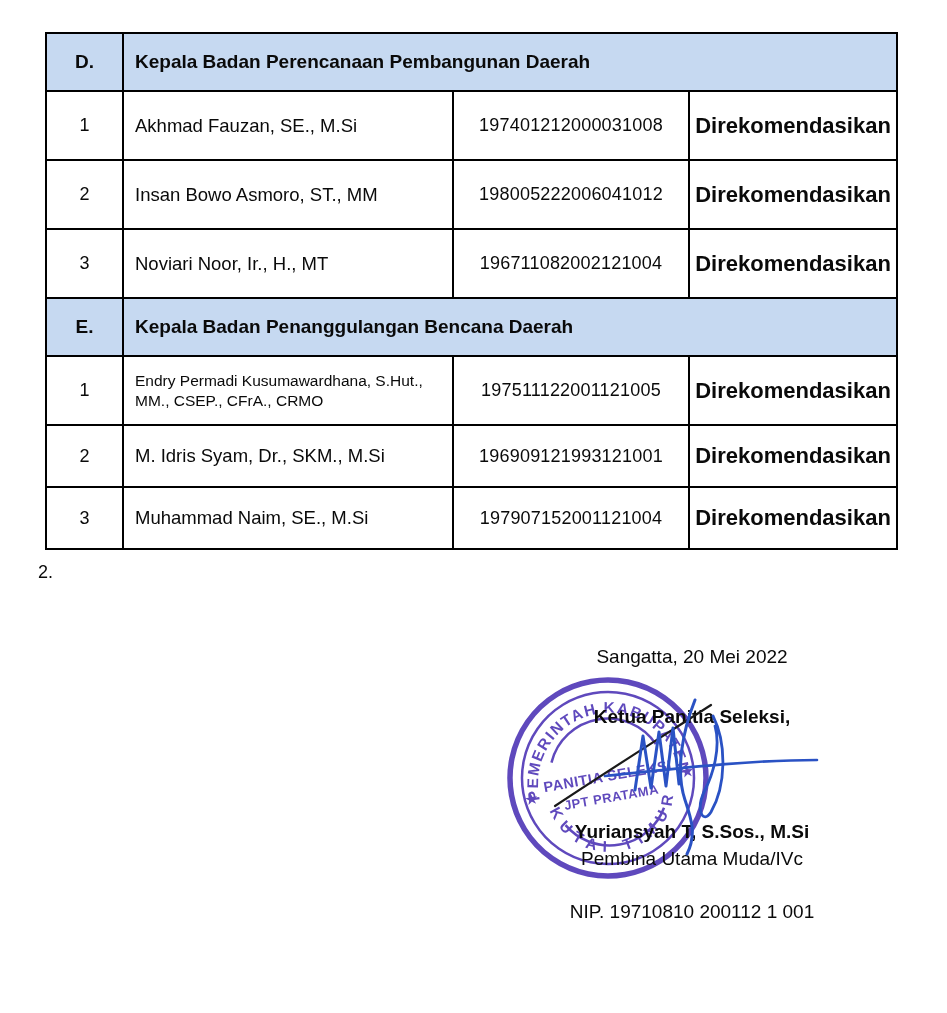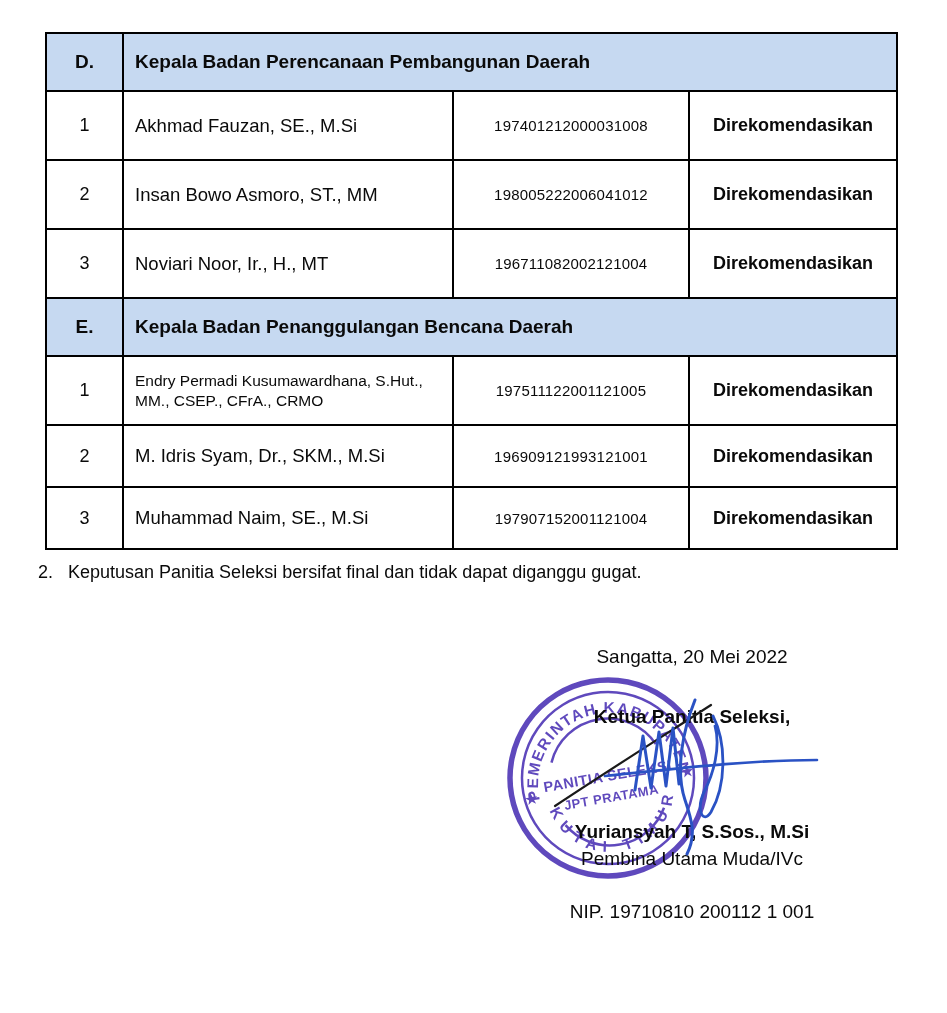--- a/index.html
+++ b/index.html
@@ -27,22 +27,22 @@
     vertical-align: middle;
   }
   .section-row td {
     background: #c6d9f1;
     font-weight: bold;
     font-size: 19px;
   }
   .cell-no     { text-align: center; font-size: 18px; }
   .cell-name   { text-align: left; padding-left: 11px; padding-right: 11px; font-size: 18.5px; }
   .cell-name.small { font-size: 15.5px; line-height: 1.28; }
-  .cell-nip    { text-align: center; font-size: 15px; letter-spacing: 0.2px; margin-left: 20px; }
-  .cell-status { text-align: center; font-weight: bold; font-size: 18px; }
+  .cell-nip    { text-align: center; font-size: 18px; letter-spacing: 0.2px; margin-left: 20px; }
+  .cell-status { text-align: center; font-weight: bold; font-size: 22px; }
   .section-title { padding-left: 11px; text-align: left; margin-left: 40px; }
 
   .h-sec  { height: 58px; }
   .h-r68  { height: 69px; }
   .h-r61  { height: 62px; }
 
   
   .note {
     position: absolute;
     left: 38px;
@@ -143,21 +143,20 @@
       <td class="cell-no">3</td>
       <td class="cell-name">Muhammad Naim, SE., M.Si</td>
       <td class="cell-nip">197907152001121004</td>
       <td class="cell-status">Direkomendasikan</td>
     </tr>
   </tbody>
 </table>
 
 <div class="note">
   <span class="num">2.</span>
-  <span>Keputusan Panitia Seleksi bersifat final dan tidak dapat diganggu gugat.</span>
 </div>
 
 <div class="sig-text sig-date">Sangatta, 20 Mei 2022</div>
 <div class="sig-text sig-title">Ketua Panitia Seleksi,</div>
 
 <div class="stamp-wrap">
   <svg width="206" height="206" viewBox="-103 -103 206 206">
     <g fill="none" stroke="#4a31b4">
       <circle cx="0" cy="0" r="98" stroke-width="5.5"></circle>
       <circle cx="0" cy="0" r="86" stroke-width="2.5"></circle>

